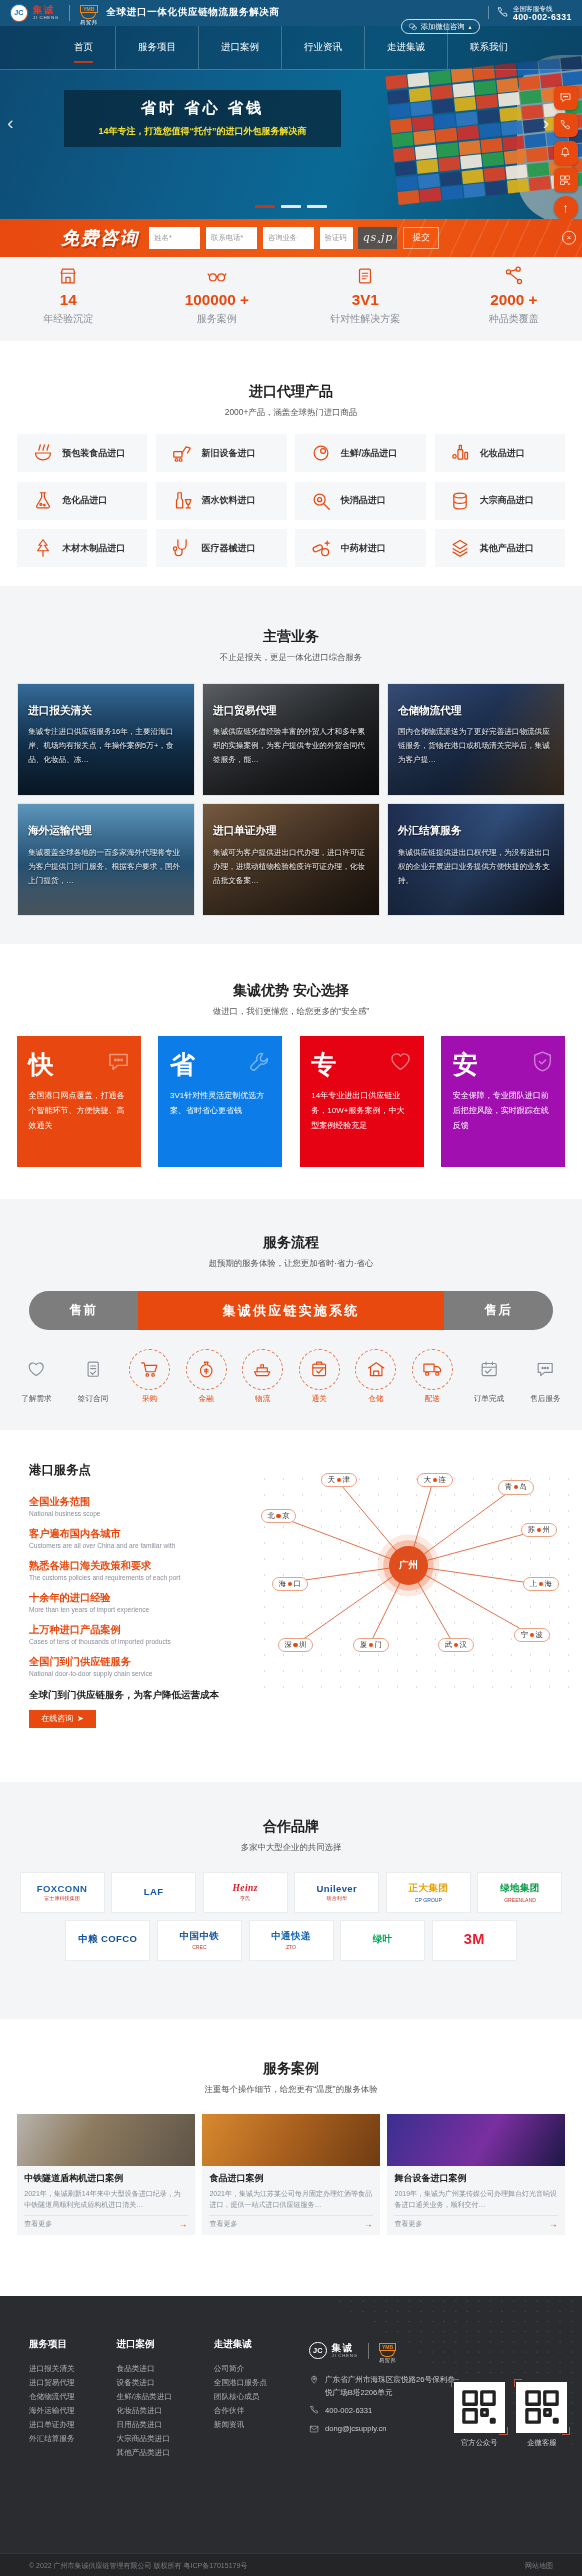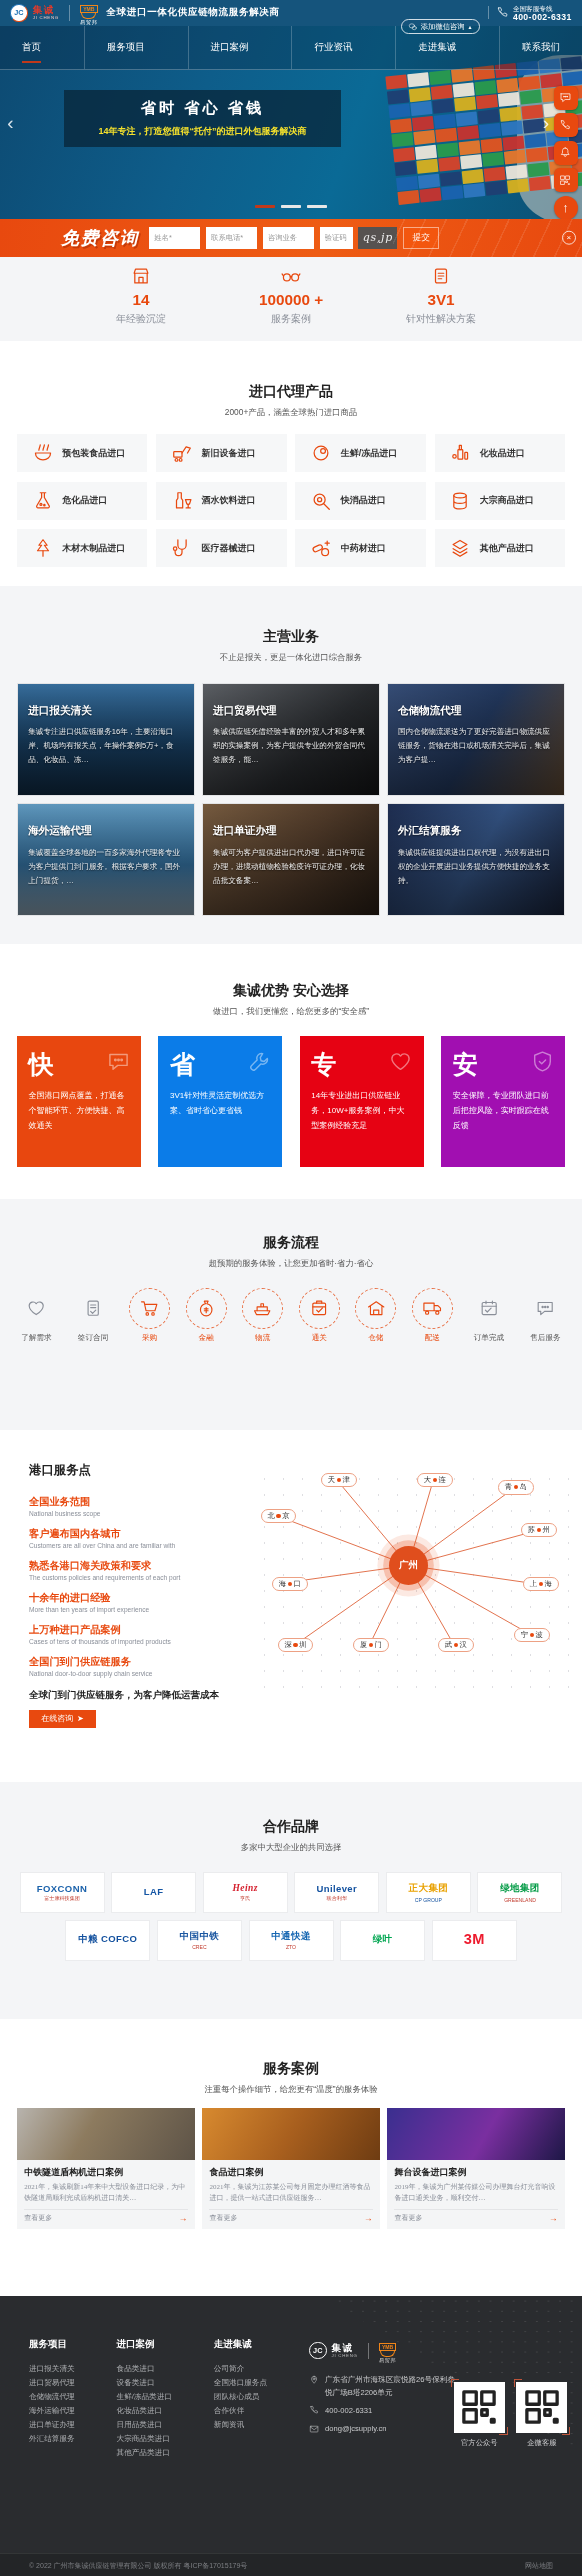--- a/index.html
+++ b/index.html
@@ -26,21 +26,21 @@
   .tr-div { width:0.7px; height:13px; background:rgba(255,255,255,.35); }
   .hotline { display:flex; align-items:center; gap:4.4px; }
   .hotline-txt { font-size:6.6px; line-height:8px; }
   .hotline-num { font-size:8.7px; font-weight:bold; letter-spacing:0.4px; }
 
   
   .hero { height:193px; position:relative; background:linear-gradient(110deg,#0d4a72 0%,#0e5d8a 35%,#0a6a96 60%,#0b4f72 100%); overflow:hidden; }
   .containers { position:absolute; right:-7.3px; top:40px; width:197px; height:138px; transform:rotate(-6deg); display:grid; grid-template-columns:repeat(9,1fr); grid-auto-rows:13px; gap:1.5px; opacity:.95; }
   .containers div { border-radius:0.7px; }
   .hull { position:absolute; right:-22px; top:29px; width:87px; height:167px; background:#d9d4c8; border-radius:44px 0 0 44px; opacity:.55; }
-  .nav { height:44px; display:flex; align-items:center; justify-content:space-between; gap:0; background:rgba(8,40,66,.35); border-bottom:0.7px solid rgba(255,255,255,.25); position:relative; z-index:3; }
+  .nav { height:44px; display:flex; align-items:center; justify-content:center; gap:0; background:rgba(8,40,66,.35); border-bottom:0.7px solid rgba(255,255,255,.25); position:relative; z-index:3; }
   .nav-item { color:#fff; font-size:9.5px; padding:0 22px; height:44px; line-height:44px; position:relative; cursor:pointer; white-space:nowrap; }
   .nav-item + .nav-item { border-left:0.7px solid rgba(255,255,255,.22); }
   .nav-item.active::after { content:""; position:absolute; left:22px; right:22px; bottom:5.8px; height:2.2px; background:#c0391b; }
   .hero-box { position:absolute; left:64px; top:64px; width:277px; height:57px; background:rgba(8,34,52,.72); display:flex; flex-direction:column; align-items:center; justify-content:center; gap:5.8px; z-index:2; }
   .hero-title { color:#fff; font-size:15.3px; font-weight:bold; letter-spacing:2.9px; }
   .hero-sub { color:#f5e12c; font-size:9px; font-weight:bold; }
   .hero-arrow { position:absolute; top:87px; color:rgba(255,255,255,.85); font-size:19px; z-index:3; cursor:pointer; line-height:1; }
   .hero-arrow.prev { left:7.3px; } .hero-arrow.next { right:33px; }
   .dots { position:absolute; bottom:10.2px; left:0; right:0; display:flex; justify-content:center; gap:5.8px; z-index:3; }
   .dot { width:20.4px; height:2.9px; background:#e7e7e7; border-radius:0.7px; cursor:pointer; }
@@ -142,21 +142,21 @@
   .brand-name { font-size:9.5px; font-weight:bold; letter-spacing:0.4px; }
   .brand-sub { font-size:5.1px; color:#c0392b; }
   .bt1 .brand-name{color:#1b62ab;} .bt2 .brand-name{color:#1455a4;}
   .bt3 .brand-name{color:#d5202e; font-family:"Liberation Serif",serif; font-style:italic;}
   .bt4 .brand-name{color:#1553a0;} .bt5 .brand-name{color:#e9a100;} .bt5 .brand-sub{color:#1553a0;}
   .bt6 .brand-name{color:#009a44;} .bt7 .brand-name{color:#12509e;} .bt8 .brand-name{color:#1a56a0;}
   .bt9 .brand-name{color:#1767b2;} .bt10 .brand-name{color:#00a651;} .bt11 .brand-name{color:#ed1b2e; font-size:14.6px;}
 
   
   .cases { height:277px; background:#fff; padding-top:41px; }
-  .case-grid { width:548px; margin:13px auto 0; display:grid; grid-template-columns:repeat(3,1fr); gap:7.3px;font-family:Liberation Serif, serif; }
+  .case-grid { width:548px; margin:19px auto 0; display:grid; grid-template-columns:repeat(3,1fr); gap:7.3px; }
   .case-card { cursor:pointer; }
   .case-img { height:52px; }
   .ci1 { background:linear-gradient(120deg,#b8b4ae 0%,#8d7b5f 40%,#5d5347 100%); }
   .ci2 { background:linear-gradient(120deg,#d88a2f 0%,#a85f1e 50%,#6e3c12 100%); }
   .ci3 { background:linear-gradient(120deg,#3a2f8f 0%,#7a2fa0 55%,#1d1746 100%); }
   .case-body { background:#f4f5f6; padding:5.8px 7.3px 5.1px; }
   .case-title { font-size:9px; font-weight:bold; color:#222; }
   .case-desc { margin-top:3.6px; font-size:7px; color:#8a8f99; line-height:11px; height:22px; overflow:hidden; }
   .case-foot { margin-top:4.4px; display:flex; align-items:center; justify-content:space-between; border-top:0.7px solid #e4e5e7; padding-top:3.6px; }
   .case-more { font-size:7px; color:#8a8f99; }
@@ -537,20 +537,27 @@
     <div class="stat-val">100000 +</div>
     <div class="stat-lbl">服务案例</div>
   </div>
   <div class="stat">
     <svg class="ic sic" width="22" height="22" viewBox="0 0 30 30">
         <use href="#i-docs"></use>
       </svg>
     <div class="stat-val">3V1</div>
     <div class="stat-lbl">针对性解决方案</div>
   </div>
+  <div class="stat">
+    <svg class="ic sic" width="22" height="22" viewBox="0 0 30 30">
+        <use href="#i-share"></use>
+      </svg>
+    <div class="stat-val">2000 +</div>
+    <div class="stat-lbl">种品类覆盖</div>
+  </div>
 </section>
 
 <section class="products">
   <h2 class="sec-title">进口代理产品</h2>
   <div class="sec-sub">2000+产品，涵盖全球热门进口商品</div>
   <div class="prod-grid">
     <div class="prod-tile">
         <svg class="ic pic" width="22" height="22" viewBox="0 0 30 30">
           <use href="#i-bowl"></use>
         </svg>
@@ -711,20 +718,25 @@
           <use href="#i-shield"></use>
         </svg>
       <div class="adv-desc">安全保障，专业团队进口前后把控风险，实时跟踪在线反馈</div>
       </div>
   </div>
 </section>
 
 <section class="process">
   <h2 class="sec-title">服务流程</h2>
   <div class="sec-sub">超预期的服务体验，让您更加省时·省力·省心</div>
+  <div class="proc-bar">
+    <div class="proc-pre">售前</div>
+    <div class="proc-mid">集诚供应链实施系统</div>
+    <div class="proc-post">售后</div>
+  </div>
   <div class="proc-steps">
     <div class="pstep">
         <div class="pring">
           <svg class="ic" width="20.4" height="20.4" viewBox="0 0 28 28">
             <use href="#i-heart"></use>
           </svg>
         </div>
         <div class="pstep-lbl">了解需求</div>
       </div>
     <div class="pstep">

